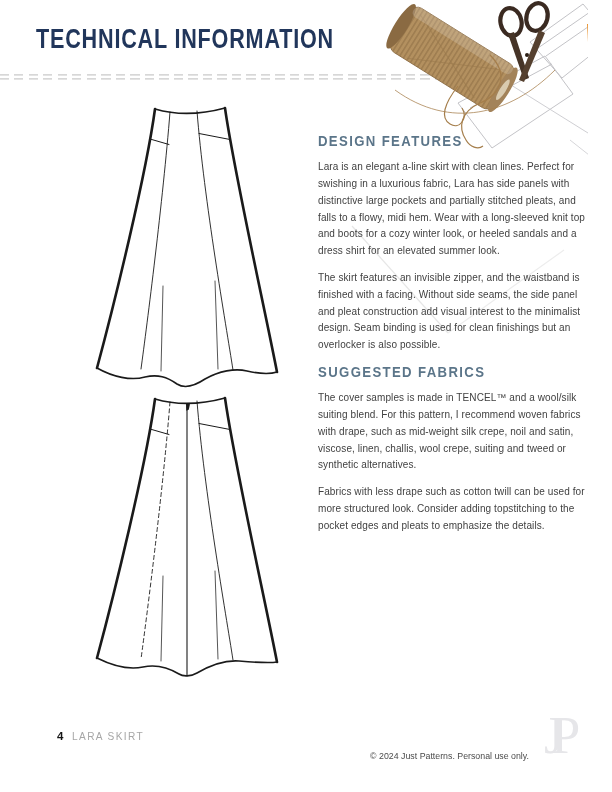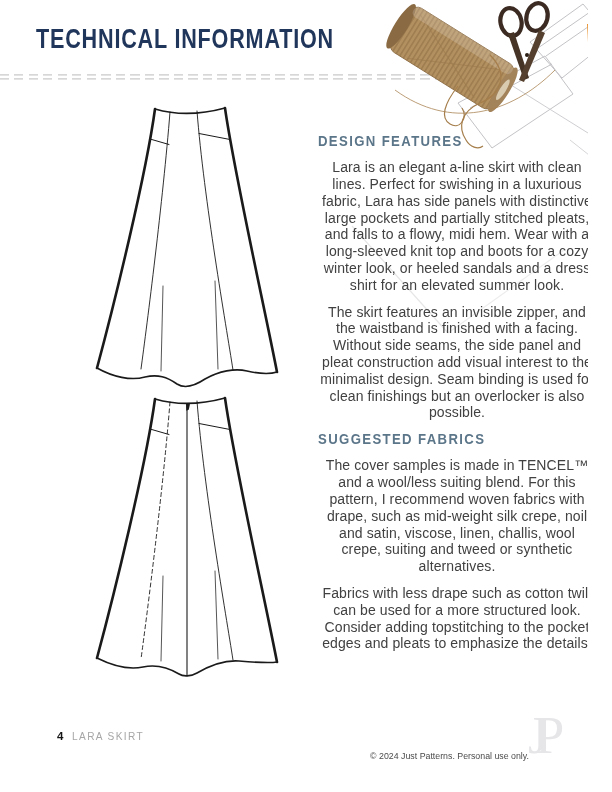--- a/index.html
+++ b/index.html
@@ -26,32 +26,32 @@
   .skirt-front{position:absolute;left:85px;top:100px;z-index:2;}
   .skirt-back{position:absolute;left:85px;top:390px;z-index:2;}
   .photo{position:absolute;left:340px;top:0;z-index:2;pointer-events:none;}
   
   .text-col{position:absolute;left:318px;top:133px;width:278px;z-index:3;}
   .sec-h{
     margin:0 0 10px;font-size:15.5px;font-weight:700;color:#5b7589;
     letter-spacing:1.6px;transform:scaleX(.85);transform-origin:0 50%;
     white-space:nowrap;line-height:1.05;
   }
-  .text-col p{margin:0 0 10px;font-size:14px;line-height:16.8px;color:#414141;letter-spacing:.1px;text-align:center;}
+  .text-col p{margin:0 0 10px;font-size:10px;line-height:16.8px;color:#414141;letter-spacing:.1px;}
   .sec-fabrics{margin-top:4px;}
   
   .footer-left{position:absolute;left:57px;top:730px;display:flex;align-items:baseline;gap:9px;z-index:3;}
   .page-num{font-size:11.5px;font-weight:700;color:#141414;}
   .pattern-name{
     font-size:11px;font-weight:400;color:#a6a6a6;letter-spacing:1.5px;
     transform:scaleX(.92);transform-origin:0 50%;white-space:nowrap;
   }
   .copyright{position:absolute;right:59px;top:751px;font-size:8.8px;color:#4b4b4b;z-index:3;white-space:nowrap;}
   .logo-jp{
-    position:absolute;left:528px;top:710px;z-index:2;
+    position:absolute;left:544px;top:710px;z-index:2;
     font-family:"Liberation Serif",serif;font-size:52px;line-height:1;
     color:#e6e6e9;letter-spacing:-0.25em;
   }
 </style>
 </head>
 <body>
 
 <div class="page">
 
   <h1 class="page-title">TECHNICAL INFORMATION</h1>
@@ -144,21 +144,21 @@
   </svg>
 
   <div class="text-col">
     <div class="sec">
       <h2 class="sec-h">DESIGN FEATURES</h2>
       <p>Lara is an elegant a-line skirt with clean lines. Perfect for swishing in a luxurious fabric, Lara has side panels with distinctive large pockets and partially stitched pleats, and falls to a flowy, midi hem. Wear with a long-sleeved knit top and boots for a cozy winter look, or heeled sandals and a dress shirt for an elevated summer look.</p>
       <p>The skirt features an invisible zipper, and the waistband is finished with a facing. Without side seams, the side panel and pleat construction add visual interest to the minimalist design. Seam binding is used for clean finishings but an overlocker is also possible.</p>
     </div>
     <div class="sec sec-fabrics">
       <h2 class="sec-h">SUGGESTED FABRICS</h2>
-      <p>The cover samples is made in TENCEL™ and a wool/less suiting blend. For this pattern, I recommend woven fabrics with drape, such as mid-weight silk crepe, noil and satin, viscose, linen, challis, wool crepe, suiting and tweed or synthetic alternatives.</p>
+      <p>The cover samples is made in TENCEL™ and a wool/silk suiting blend. For this pattern, I recommend woven fabrics with drape, such as mid-weight silk crepe, noil and satin, viscose, linen, challis, wool crepe, suiting and tweed or synthetic alternatives.</p>
       <p>Fabrics with less drape such as cotton twill can be used for a more structured look. Consider adding topstitching to the pocket edges and pleats to emphasize the details.</p>
     </div>
   </div>
 
   <div class="footer-left">
     <span class="page-num">4</span>
     <span class="pattern-name">LARA SKIRT</span>
   </div>
   <div class="copyright">© 2024 Just Patterns. Personal use only.</div>
   <div class="logo-jp">JP</div>

